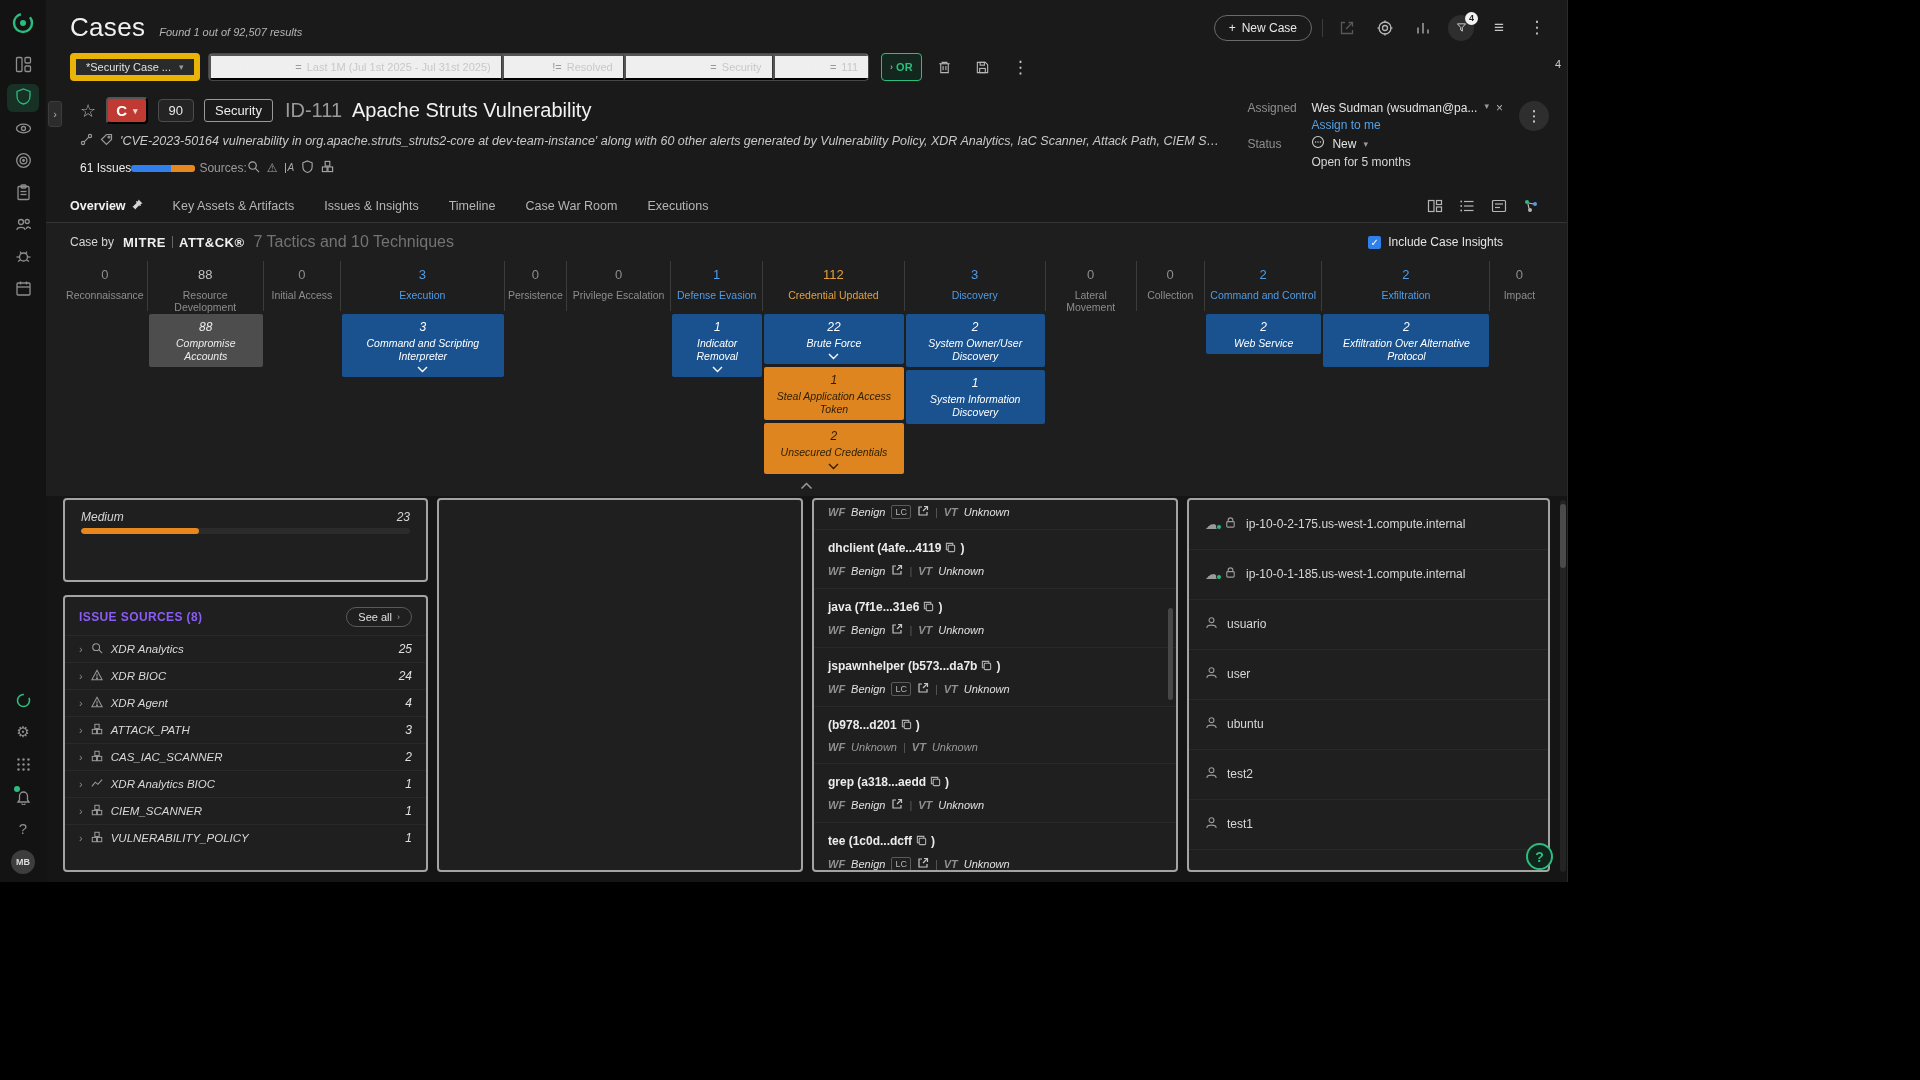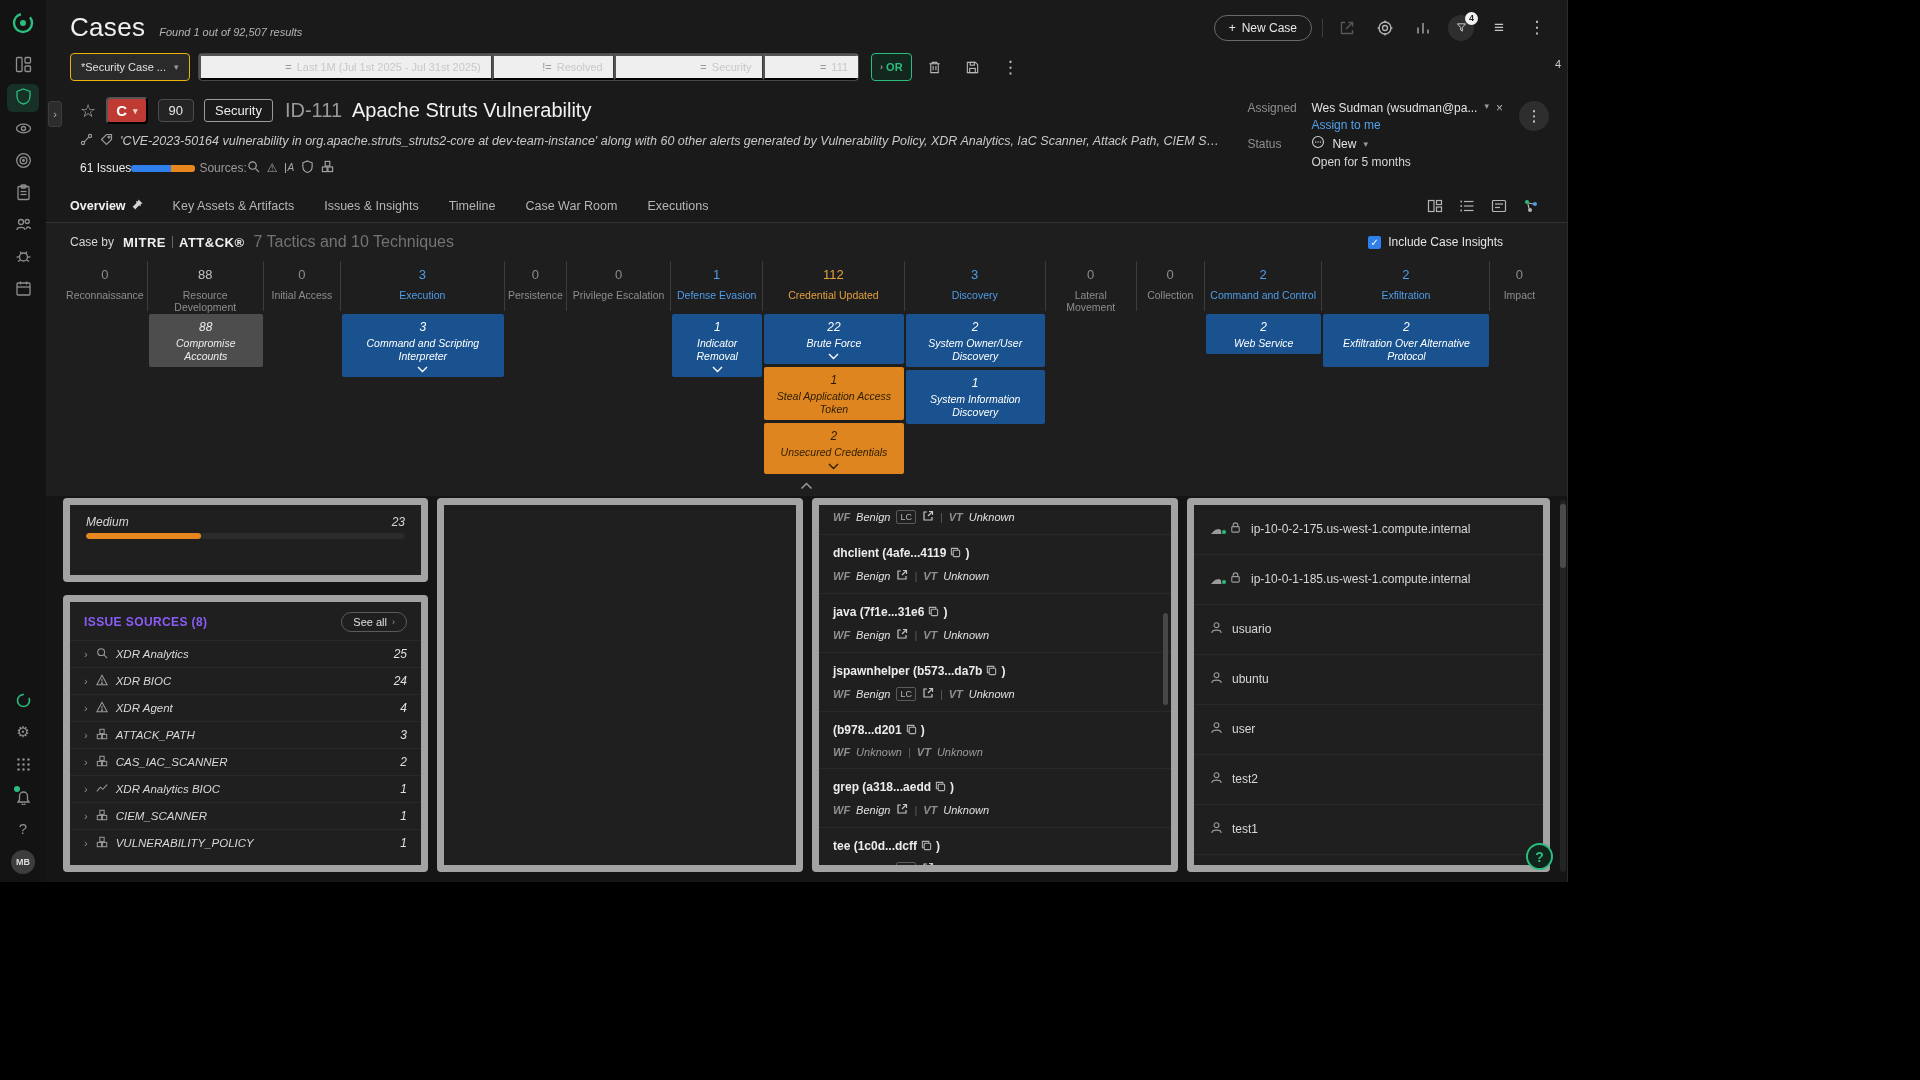--- a/index.html
+++ b/index.html
@@ -32,21 +32,21 @@
   .hdr-icon-btn { width:28px; height:26px; background:none; border:none; display:flex; align-items:center; justify-content:center; cursor:pointer; position:relative; }
   .hdr-icon-btn svg { width:16px; height:16px; stroke:#b5b5b5; fill:none; stroke-width:1.3; }
   .hdr-icon-btn.dim { opacity:.4; }
   .funnel-circle { width:26px; height:26px; border-radius:50%; background:#2e2e2e; display:flex; align-items:center; justify-content:center; }
   .funnel-circle svg { width:13px; height:13px; stroke:#cfcfcf; fill:none; stroke-width:1.2; }
   .notif-badge { position:absolute; top:-3px; right:-3px; min-width:13px; height:13px; border-radius:7px; background:#f2f2f2; color:#222; font-size:9px; font-weight:bold; display:flex; align-items:center; justify-content:center; padding:0 2px; }
   .glyph-btn { color:#c5c5c5; font-size:17px; line-height:1; }
 
   
   .filter-bar { display:flex; align-items:center; gap:8px; padding:6px 24px 10px 24px; }
-  .preset-dd { display:flex; align-items:center; gap:8px; background:#2a2a2a; border:1px solid #eab308; border-radius:4px; height:28px; padding:0 10px; font-size:11px; color:#e0e0e0; cursor:pointer; }
+  .preset-dd { display:flex; align-items:center; gap:8px; background:#2a2a2a; border:6px solid #eab308; border-radius:4px; height:28px; padding:0 10px; font-size:11px; color:#e0e0e0; cursor:pointer; }
   .caret { font-size:9px; color:#9a9a9a; }
   .chip-group { display:flex; align-items:stretch; border:1px solid #474747; border-radius:4px; background:#212121; height:28px; overflow:hidden; }
   .chip { display:flex; align-items:center; gap:5px; padding:0 10px; border-right:1px solid #3a3a3a; font-size:11px; cursor:pointer; white-space:nowrap; }
   .chip:last-child { border-right:none; }
   .chip .f { color:#f0f0f0; font-weight:bold; }
   .chip .o { color:#9a9a9a; }
   .chip .v { color:#c8c8c8; }
   .or-btn { height:28px; margin-left:4px; border:1px solid var(--c-accent-green,#2bbd7e); color:var(--c-accent-green,#2bbd7e); background:#14271e; border-radius:4px; font-size:11px; font-weight:bold; padding:0 8px; cursor:pointer; display:flex; align-items:center; gap:3px; }
   .tool-btn { width:30px; height:28px; background:none; border:none; display:flex; align-items:center; justify-content:center; cursor:pointer; }
   .tool-btn svg { width:15px; height:15px; stroke:#b5b5b5; fill:none; stroke-width:1.2; }
@@ -124,21 +124,21 @@
   .tech-orange { background:var(--c-technique-orange,#de851f); color:#2b1d04; }
   .tech-gray { background:#4d4d4d; color:#ececec; }
   .tc-expand { display:flex; justify-content:center; margin-top:3px; }
   .tc-expand svg { width:11px; height:7px; stroke:currentColor; fill:none; stroke-width:1.4; }
   .mitre-collapse { display:flex; justify-content:center; padding:4px 0 3px; }
   .mitre-collapse button { background:none; border:none; cursor:pointer; }
   .mitre-collapse svg { width:13px; height:8px; stroke:#9a9a9a; fill:none; stroke-width:1.5; }
 
   
   .content-row { flex:1; background:#151515; display:flex; gap:9px; padding:2px 17px 10px; overflow:hidden; }
-  .panel { background:#1f1f1f; border:7px solid #a3a3a3; border-radius:4px; overflow:hidden; }
+  .panel { background:#1f1f1f; border:2px solid #a3a3a3; border-radius:4px; overflow:hidden; }
   .col-left { width:365px; flex:0 0 365px; display:flex; flex-direction:column; gap:13px; }
   .sev-panel { height:84px; padding:8px 16px 4px; }
   .sev-row { margin-bottom:6px; }
   .sev-line { display:flex; justify-content:space-between; font-size:12px; font-style:italic; color:#d5d5d5; padding:2px 0 4px; }
   .sev-track { width:100%; height:6px; border-radius:3px; background:#2b2b2b; overflow:hidden; }
   .sev-fill { display:block; height:100%; border-radius:3px; }
   .sources-panel { flex:1; display:flex; flex-direction:column; }
   .sources-head { display:flex; align-items:center; justify-content:space-between; padding:10px 14px 8px; }
   .sources-title { font-size:12px; font-weight:bold; color:#8b5cf6; letter-spacing:.4px; }
   .see-all { display:flex; align-items:center; gap:5px; background:none; border:1px solid #5a5a5a; border-radius:12px; color:#e0e0e0; font-size:11px; padding:3px 11px; cursor:pointer; }
@@ -1017,29 +1017,29 @@
                     <path d="M2 13 C2 8.8 12 8.8 12 13"></path>
                   </svg></span>
     <span class="asset-name">usuario</span>
   </div>
               <div class="asset-row">
 
     <span class="user-icon"><svg viewBox="0 0 14 14">
                     <circle cx="7" cy="4.5" r="2.6"></circle>
                     <path d="M2 13 C2 8.8 12 8.8 12 13"></path>
                   </svg></span>
-    <span class="asset-name">ubuntu</span>
+    <span class="asset-name">user</span>
   </div>
               <div class="asset-row">
 
     <span class="user-icon"><svg viewBox="0 0 14 14">
                     <circle cx="7" cy="4.5" r="2.6"></circle>
                     <path d="M2 13 C2 8.8 12 8.8 12 13"></path>
                   </svg></span>
-    <span class="asset-name">user</span>
+    <span class="asset-name">ubuntu</span>
   </div>
               <div class="asset-row">
 
     <span class="user-icon"><svg viewBox="0 0 14 14">
                     <circle cx="7" cy="4.5" r="2.6"></circle>
                     <path d="M2 13 C2 8.8 12 8.8 12 13"></path>
                   </svg></span>
     <span class="asset-name">test2</span>
   </div>
               <div class="asset-row">

